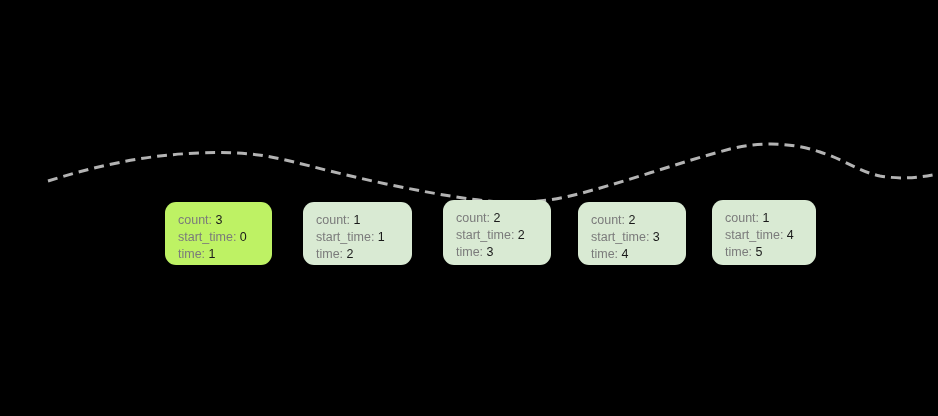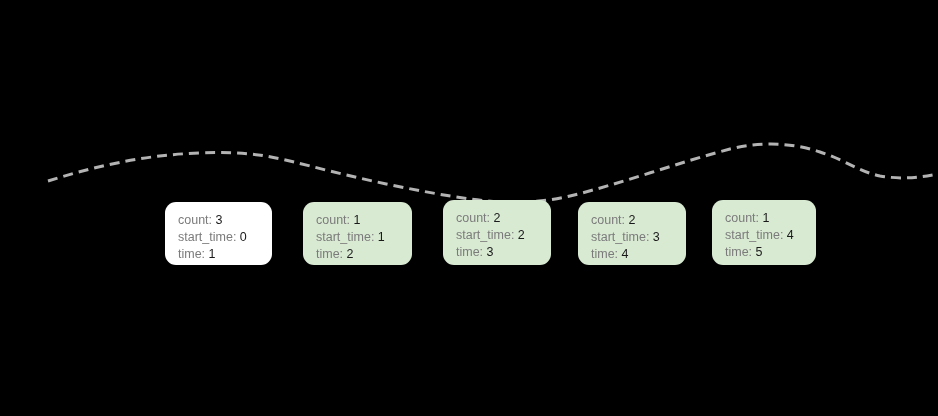--- a/index.html
+++ b/index.html
@@ -48,21 +48,21 @@
 </head>
 <body>
 
 <div id="stage" style="width: 938px; height: 416px; background: rgb(0, 0, 0);">
 
   <svg id="trend-curve" viewBox="0 0 938 416" xmlns="http://www.w3.org/2000/svg">
     <path id="curve-path" fill="none" stroke-linecap="butt" d="M 48 181 C 90 168, 140 155, 200 153 C 250 151, 270 156, 310 166 C 360 179, 420 192, 470 199 C 510 204, 540 203, 570 196 C 620 184, 680 162, 730 149 C 760 142, 790 142, 820 152 C 845 160, 860 172, 880 176 C 905 180, 920 177, 938 174" stroke="#b3b3b3" stroke-width="3" stroke-dasharray="10 6"></path>
   </svg>
 
   <div id="cards-layer">
-      <div class="event-card" style="left: 165px; top: 202px; width: 107px; height: 63px; background: #ffffff;">
+      <div class="event-card" style="left: 165px; top: 202px; width: 107px; height: 63px; background: #bef264;">
         <div class="card-row"><span class="lab" style="color: rgb(123, 123, 123);">count:</span> <span class="val" style="color: rgb(26, 26, 26);">3</span></div>
         <div class="card-row"><span class="lab" style="color: rgb(123, 123, 123);">start_time:</span> <span class="val" style="color: rgb(26, 26, 26);">0</span></div>
         <div class="card-row"><span class="lab" style="color: rgb(123, 123, 123);">time:</span> <span class="val" style="color: rgb(26, 26, 26);">1</span></div>
       </div>
       <div class="event-card" style="left: 303px; top: 202px; width: 109px; height: 63px; background: rgb(217, 234, 211);">
         <div class="card-row"><span class="lab" style="color: rgb(123, 123, 123);">count:</span> <span class="val" style="color: rgb(26, 26, 26);">1</span></div>
         <div class="card-row"><span class="lab" style="color: rgb(123, 123, 123);">start_time:</span> <span class="val" style="color: rgb(26, 26, 26);">1</span></div>
         <div class="card-row"><span class="lab" style="color: rgb(123, 123, 123);">time:</span> <span class="val" style="color: rgb(26, 26, 26);">2</span></div>
       </div>
       <div class="event-card" style="left: 443px; top: 200px; width: 108px; height: 65px; background: rgb(217, 234, 211);">

